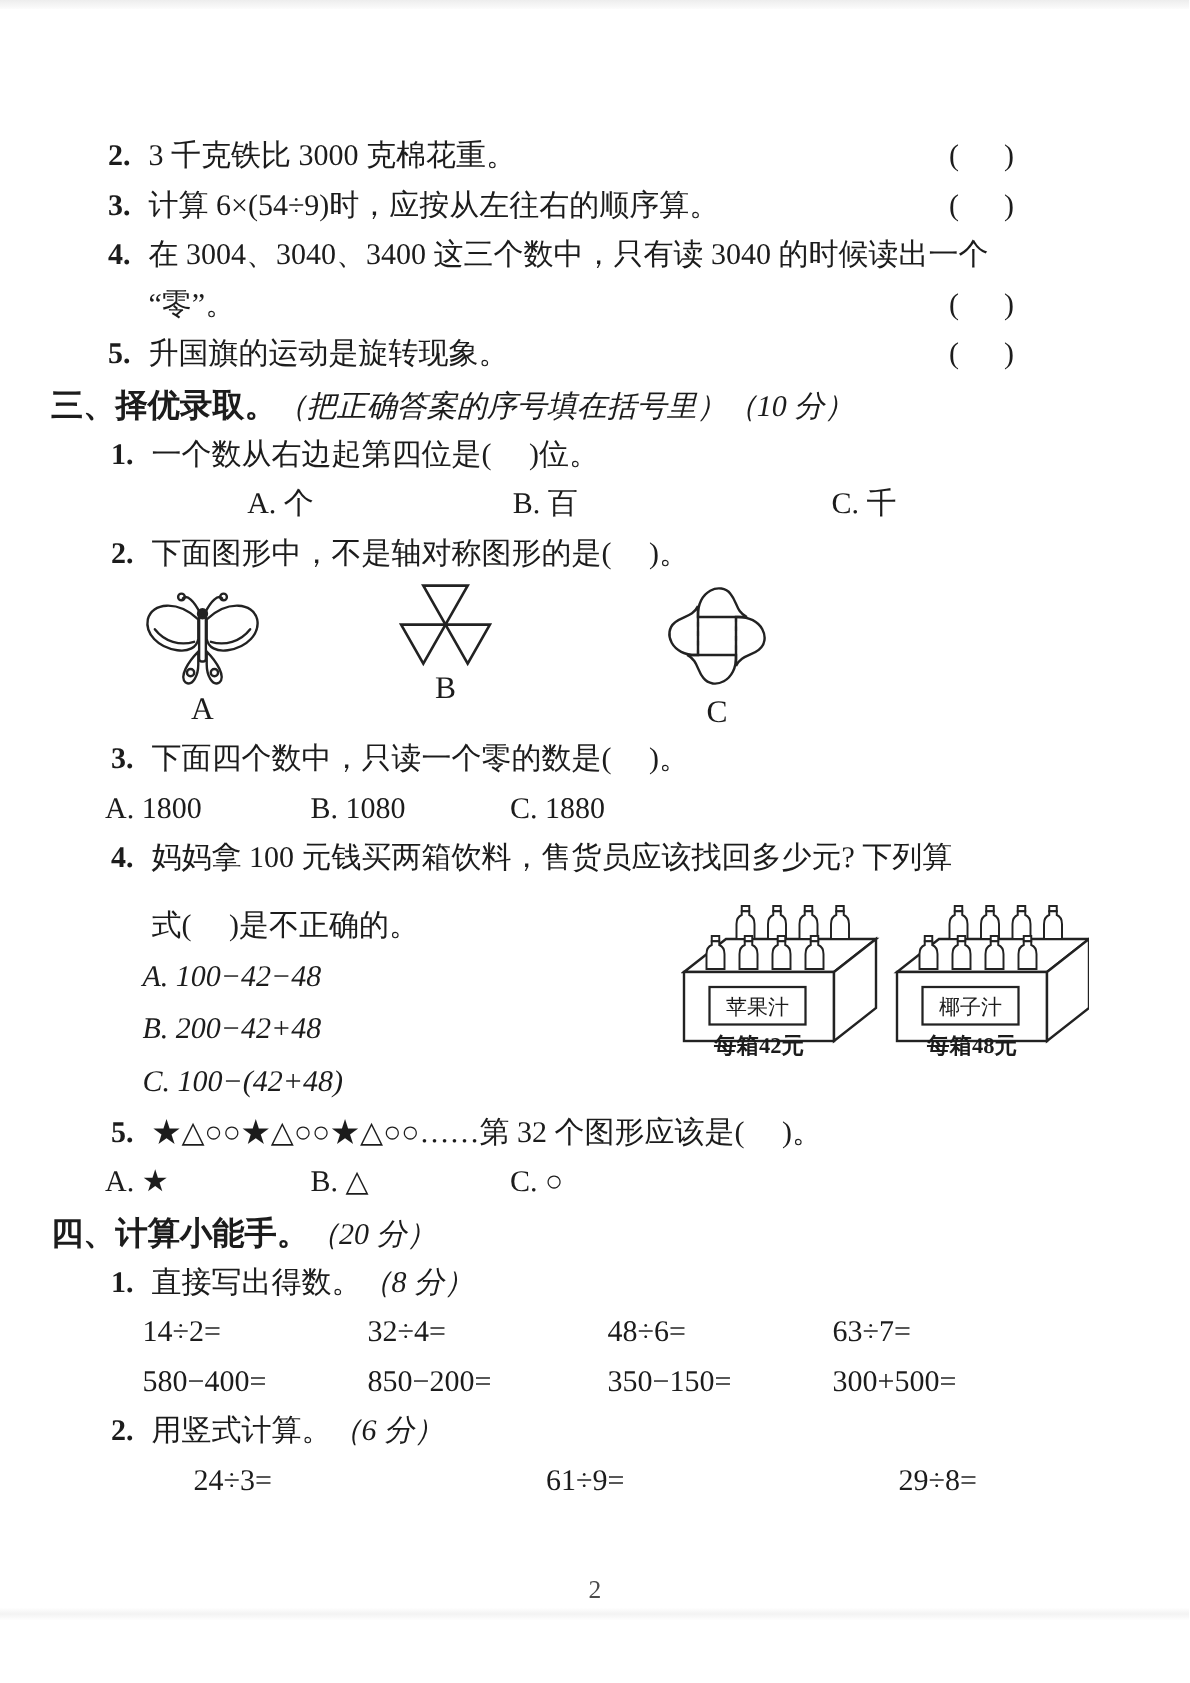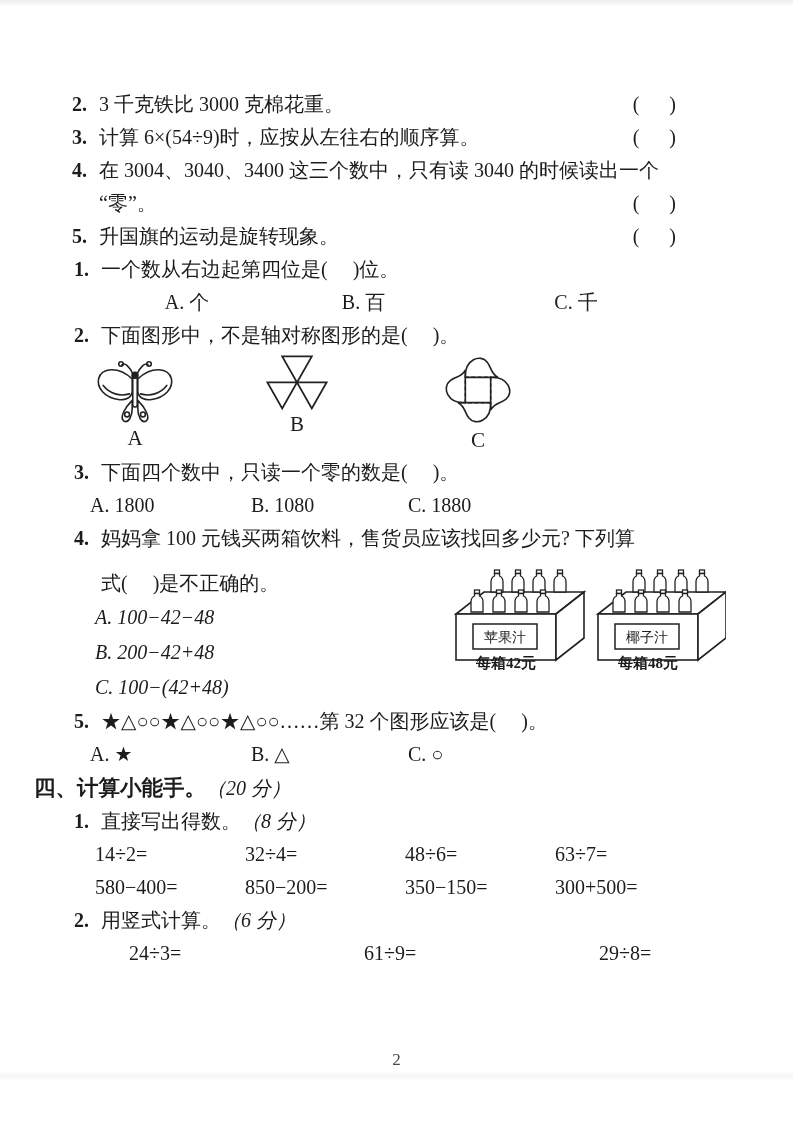--- a/index.html
+++ b/index.html
@@ -29,21 +29,21 @@
     font-family:"Liberation Sans","DejaVu Sans",sans-serif; }
   .sec-note { font-size:20px; font-style:italic; }
 
   
   .q-line { display:flex; margin-left:40px; }
   .q-text { flex:1; }
   .q-cont { margin-left:67px;margin-top:12px; }
 
   
   .opts-wide { display:grid; grid-template-columns:180px 173px 1fr; margin-left:63px;text-align:center; }
-  .opts-narrow { display:grid; grid-template-columns:137px 133px 1fr; margin-left:56px;gap:24px; }
+  .opts-narrow { display:grid; grid-template-columns:137px 133px 1fr; margin-left:36px; }
 
   
   .shapes { position:relative; height:104px; }
   .fig { position:absolute; text-align:center; line-height:24px; }
   .fig svg { display:block; margin:0 auto; }
   .fig-a { left:55px; top:6px; width:92px; }
   .fig-b { left:228px; top:2px; width:70px; }
   .fig-c { left:404px; top:0px; width:80px; }
   .fig-label { font-size:21px; }
 
@@ -87,20 +87,23 @@
     <div class="tf-line">
       <span class="tf-text2">“零”。</span>
       <span class="bracket">(      )</span>
     </div>
     <div class="tf-line">
       <span class="num">5.</span>
       <span class="tf-text">升国旗的运动是旋转现象。</span>
       <span class="bracket">(      )</span>
     </div>
 
+    <div class="sec">
+      <span class="sec-title">三、择优录取。</span><span class="sec-note">（把正确答案的序号填在括号里）（10 分）</span>
+    </div>
 
     <div class="q-line">
       <span class="num">1.</span>
       <span class="q-text">一个数从右边起第四位是(&nbsp;&nbsp;&nbsp;&nbsp;&nbsp;)位。</span>
     </div>
     <div class="opts-wide">
       <span>A. 个</span>
       <span>B. 百</span>
       <span>C. 千</span>
     </div>

